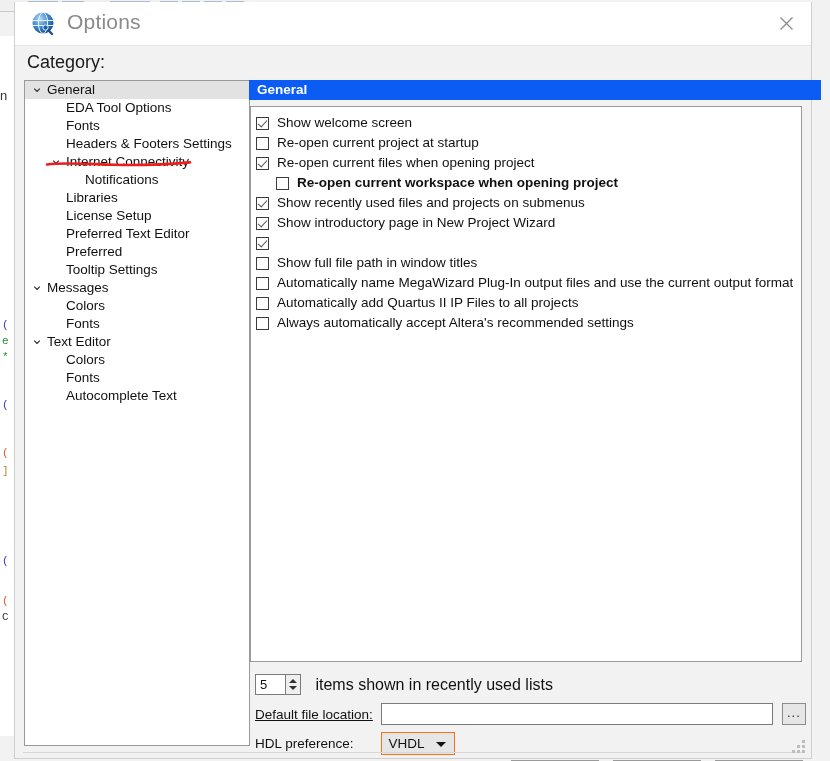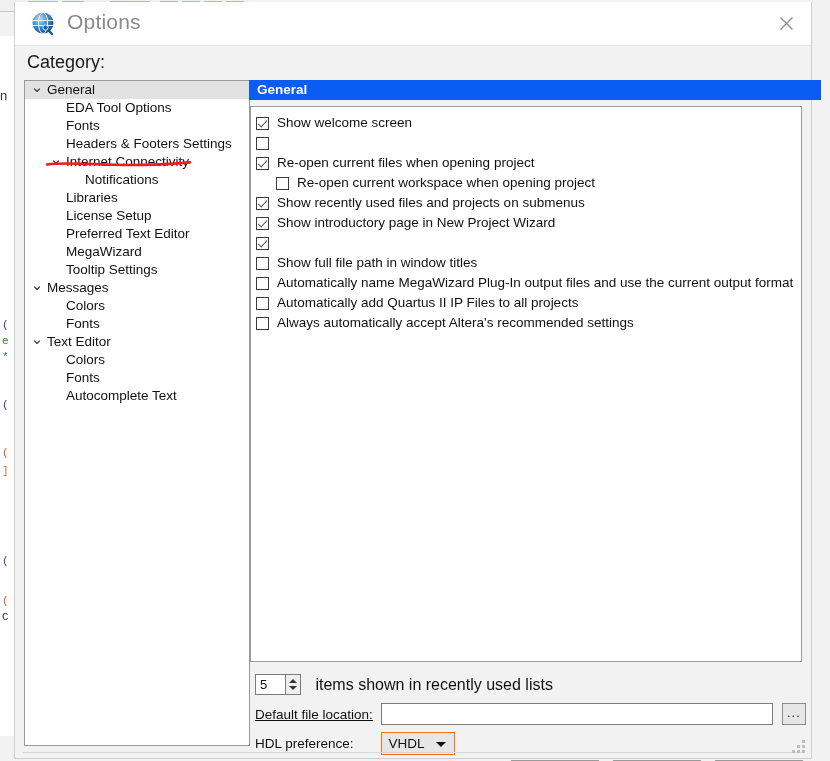--- a/index.html
+++ b/index.html
@@ -129,21 +129,21 @@
     position: absolute; left: 1px; top: 26px;
     width: 552px; height: 556px;
     background: #ffffff; border: 1px solid #9a9a9a;
     padding: 6px 0 0 5px;
   }
   .chk-row {
     position: relative; height: 20px; line-height: 20px;
     font-size: 13.5px; color: #111; white-space: nowrap;
     cursor: pointer;
   }
-  .chk-row.indent { padding-left: 20px; }
+  .chk-row.indent { padding-left: 20px; font-weight: bold; }
   .cb {
     display: inline-block; vertical-align: -3px;
     width: 13px; height: 13px;
     border: 1px solid #3c3c3c; background: #fff;
     margin-right: 8px; position: relative;
   }
   .cb.checked::after {
     content: ""; position: absolute;
     left: 3px; top: 0px; width: 4px; height: 8px;
     border: solid #555; border-width: 0 1.6px 1.6px 0;
@@ -334,21 +334,21 @@
           <div class="tree-row lvl1">
             <span class="chev"></span>
             <span class="lbl">License Setup</span>
           </div>
           <div class="tree-row lvl1">
             <span class="chev"></span>
             <span class="lbl">Preferred Text Editor</span>
           </div>
           <div class="tree-row lvl1">
             <span class="chev"></span>
-            <span class="lbl">MegaWizard</span>
+            <span class="lbl">Preferred</span>
           </div>
           <div class="tree-row lvl1">
             <span class="chev"></span>
             <span class="lbl">Tooltip Settings</span>
           </div>
           <div class="tree-row lvl0">
             <span class="chev" style="font-size: 15px; line-height: 12px;">⌄</span>
             <span class="lbl">Messages</span>
           </div>
           <div class="tree-row lvl1">
@@ -382,21 +382,21 @@
           <path d="M2 5.5 C 18 3.2, 42 5.0, 70 5.8 C 98 6.6, 126 5.0, 145 3.4" stroke="#ee1c1c" stroke-width="2.6" fill="none" stroke-linecap="round"></path>
         </svg>
       </span>
 
       <div class="right-panel">
 
         <div class="panel-header">General</div>
 
         <div class="check-area" id="checkarea">
             <div class="chk-row"><span class="cb checked"></span><span>Show welcome screen</span></div>
-            <div class="chk-row"><span class="cb"></span></div>
+            <div class="chk-row"><span class="cb"></span><span>Re-open current project at startup</span></div>
             <div class="chk-row"><span class="cb checked"></span><span>Re-open current files when opening project</span></div>
             <div class="chk-row indent"><span class="cb"></span><span>Re-open current workspace when opening project</span></div>
             <div class="chk-row"><span class="cb checked"></span><span>Show recently used files and projects on submenus</span></div>
             <div class="chk-row"><span class="cb checked"></span><span>Show introductory page in New Project Wizard</span></div>
             <div class="chk-row"><span class="cb checked"></span></div>
             <div class="chk-row"><span class="cb"></span><span>Show full file path in window titles</span></div>
             <div class="chk-row"><span class="cb"></span><span>Automatically name MegaWizard Plug-In output files and use the current output format</span></div>
             <div class="chk-row"><span class="cb"></span><span>Automatically add Quartus II IP Files to all projects</span></div>
             <div class="chk-row"><span class="cb"></span><span>Always automatically accept Altera's recommended settings</span></div>
           </div>

